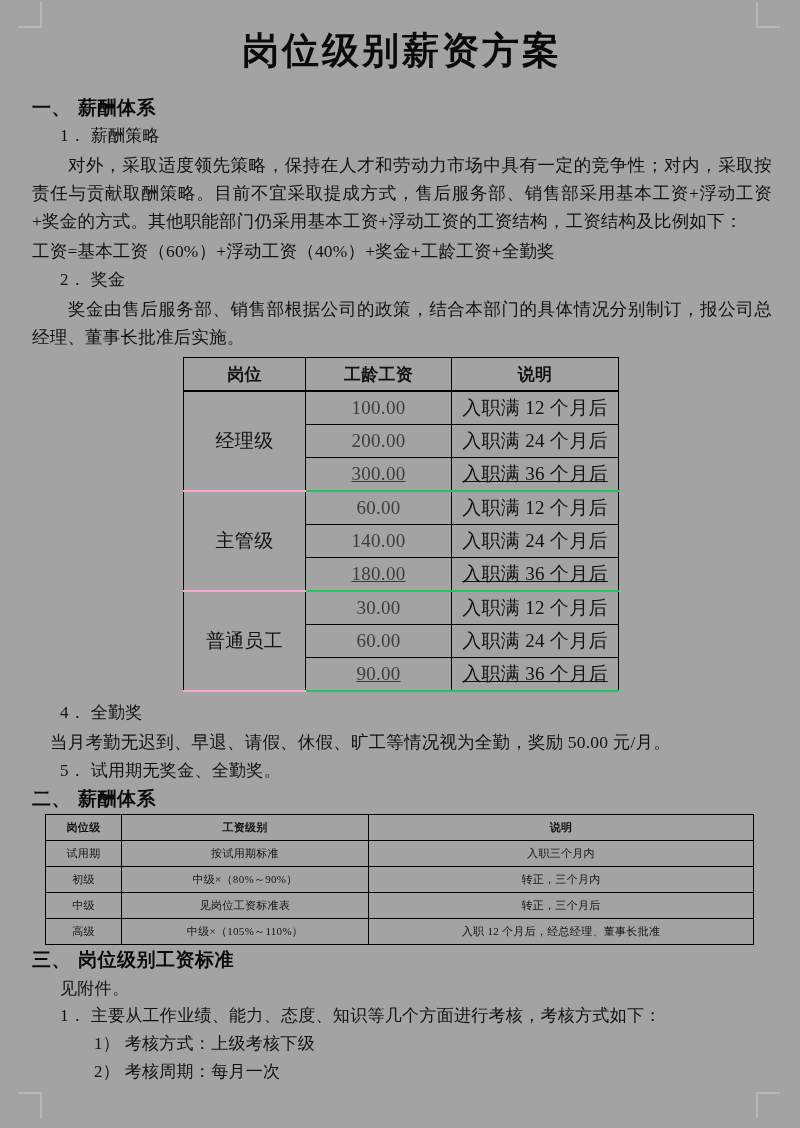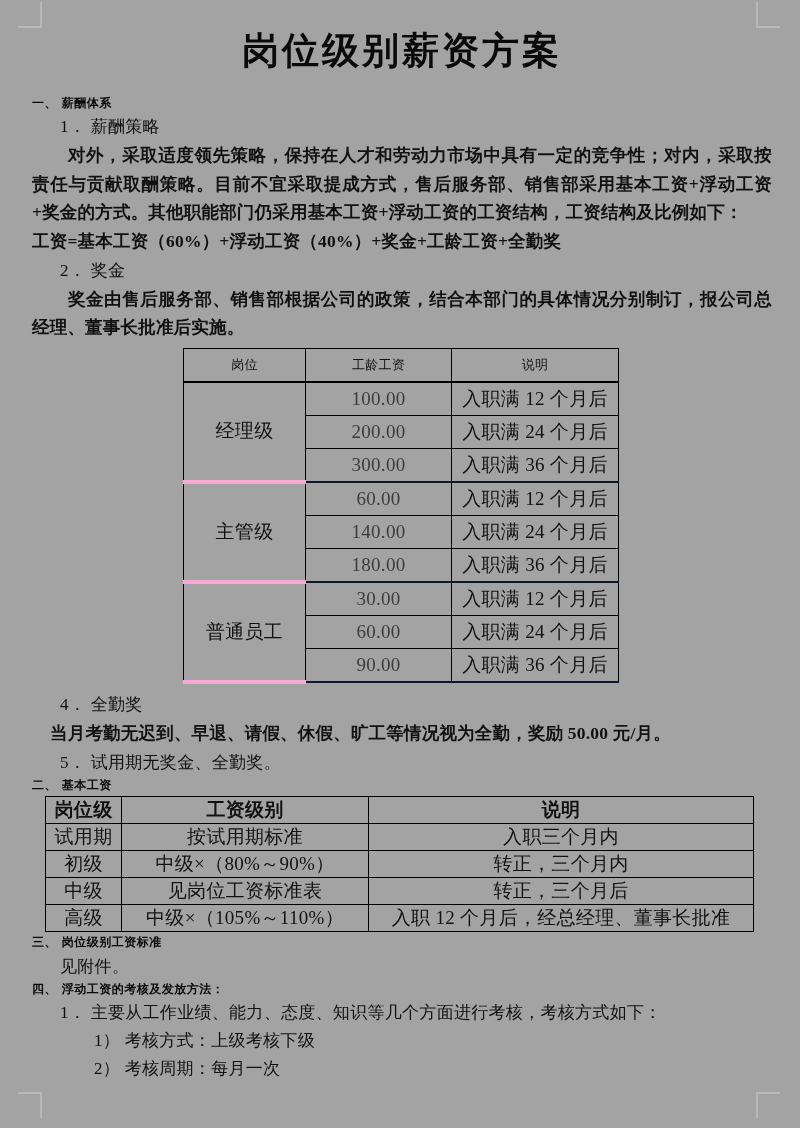--- a/index.html
+++ b/index.html
@@ -62,21 +62,21 @@
     font-size: 37px;
     letter-spacing: 3px;
     margin: 14px 0 22px 0;
     line-height: 1.15;
     color: #0a0a0a;
   }
 
   .h1 {
     font-family: "DejaVu Sans", "Liberation Sans", sans-serif;
     font-weight: 700;
-    font-size: 12px;
+    font-size: 19px;
     letter-spacing: 0.5px;
     margin: 6px 0 3px 0;
     line-height: 1.35;
     color: #0a0a0a;
   }
   .h1.tight { margin-top: 2px; }
 
   .lvl2 {
     font-size: 17px;
     line-height: 1.5;
@@ -88,21 +88,20 @@
     line-height: 1.55;
     margin: 2px 0 2px 62px;
     letter-spacing: 0.3px;
   }
   .para {
     font-size: 17.5px;
     line-height: 1.62;
     margin: 1px 0 1px 0;
     text-align: justify;
     letter-spacing: 0.2px;
-    font-weight: bold;
   }
   .para.indent { text-indent: 36px; }
   .para.left2  { margin-left: 18px; }
 
   
   .tbl-seniority {
     border-collapse: collapse;
     margin: 6px 0 8px 151px;
     width: 435px;
     table-layout: fixed;
@@ -111,48 +110,48 @@
   .tbl-seniority td {
     border: 1px solid #000000;
     text-align: center;
     font-size: 19px;
     padding: 2px 2px;
     height: 28px;
     letter-spacing: 0.3px;
   }
   .tbl-seniority thead th {
     border-bottom: 2px solid #000000;
-    font-weight: 400;
-    font-family: "DejaVu Sans", "Liberation Sans", sans-serif;
-    font-size: 13px;
+    font-weight: 700;
+    font-family: "DejaVu Sans", "Liberation Sans", sans-serif;
+    font-size: 17px;
   }
   .tbl-seniority .col-post { width: 122px; }
   .tbl-seniority .col-wage { width: 146px; }
   .tbl-seniority .col-note { width: 167px; }
   .tbl-seniority td.group {
     border-top: 2px solid #000000;
-    border-bottom: 4px solid #f9a8d4;
+    border-bottom: 2px solid #f9a8d4;
     margin-top: 40px;
   }
   .tbl-seniority tr.group-start td { border-top: 2px solid #000000; }
-  .tbl-seniority tr.group-end td   { border-bottom: 2px solid #0f172a; }
+  .tbl-seniority tr.group-end td   { border-bottom: 2px solid #22c55e; text-decoration: underline; }
   .tbl-seniority td.num { color: #3c3c3c; }
 
   
   .tbl-level {
     border-collapse: collapse;
     margin: 3px 0 2px 13px;
     width: 708px;
     table-layout: fixed;
   }
   .tbl-level th,
   .tbl-level td {
     border: 1px solid #000000;
     text-align: center;
-    font-size: 19px;
+    font-size: 11px;
     padding: 0 2px;
     height: 25px;
     letter-spacing: 0.3px;
   }
   .tbl-level thead th {
     font-weight: 700;
     font-family: "DejaVu Sans", "Liberation Sans", sans-serif;
   }
   .tbl-level .lv-col-1 { width: 76px; }
   .tbl-level .lv-col-2 { width: 247px; }
@@ -237,21 +236,21 @@
           <td class="num">90.00</td>
           <td>入职满 36 个月后</td>
         </tr>
       </tbody>
     </table>
 
     <div class="lvl2">4． 全勤奖</div>
     <p class="para left2">当月考勤无迟到、早退、请假、休假、旷工等情况视为全勤，奖励 50.00 元/月。</p>
     <div class="lvl2">5． 试用期无奖金、全勤奖。</div>
 
-    <div class="h1 tight">二、 基本工资</div>
+    <div class="h1 tight">二、 薪酬体系</div>
 
     <table class="tbl-level">
       <colgroup>
         <col class="lv-col-1">
           <col class="lv-col-2">
           <col class="lv-col-3">
       </colgroup>
       <thead>
         <tr>
           <th>岗位级</th>
@@ -279,19 +278,18 @@
           <td>高级</td>
           <td>中级×（105%～110%）</td>
           <td>入职 12 个月后，经总经理、董事长批准</td>
         </tr>
       </tbody>
     </table>
 
     <div class="h1 tight">三、 岗位级别工资标准</div>
     <div class="lvl2">见附件。</div>
 
-    <div class="h1 tight">四、 浮动工资的考核及发放方法：</div>
     <div class="lvl2">1． 主要从工作业绩、能力、态度、知识等几个方面进行考核，考核方式如下：</div>
     <div class="lvl3">1） 考核方式：上级考核下级</div>
     <div class="lvl3">2） 考核周期：每月一次</div>
 
   </div>
 </div>
 
 </body></html>

